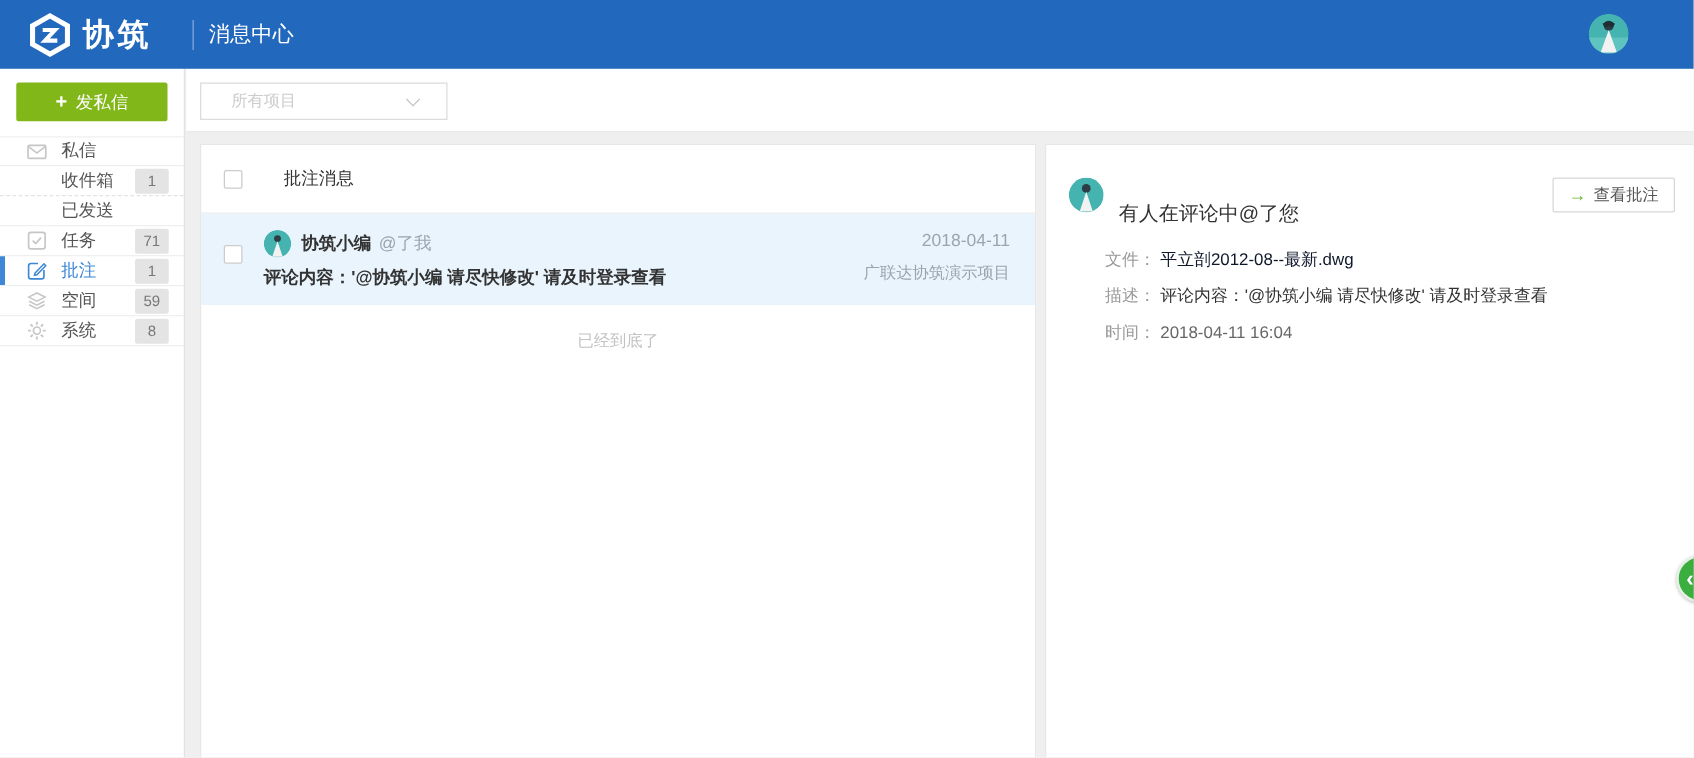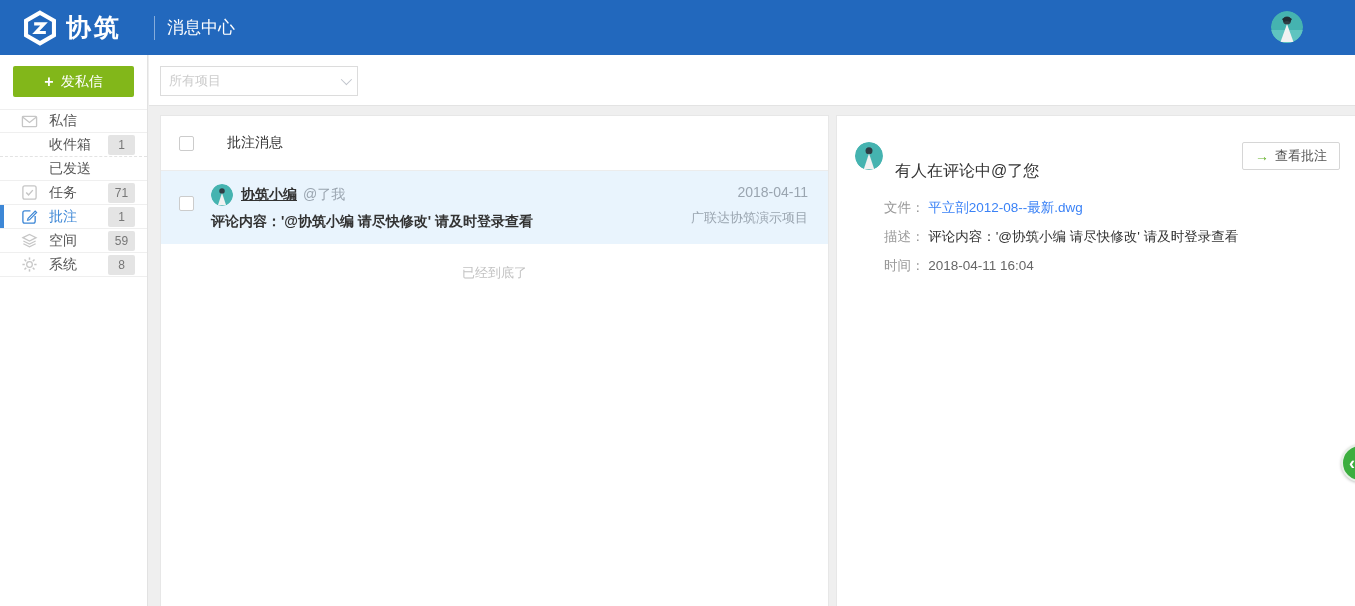--- a/index.html
+++ b/index.html
@@ -43,40 +43,40 @@
     width:4px; background:#3d87d6; }
   .badge { margin-left:auto; margin-right:12px; min-width:27px; height:20px;
     line-height:20px; text-align:center; background:#e4e4e4; color:#777;
     font-size:12px; border-radius:2px; padding:0 4px; }
 
   
   .filterbar { position:absolute; top:55px; left:149px; right:0; height:51px;
     background:#fff; border-bottom:1px solid #e3e3e3; }
   .project-select { position:absolute; left:11px; top:11px; width:198px; height:30px;
     border:1px solid #dcdcdc; background:#fff; display:flex; align-items:center;
-    padding:0 8px; color:#ccc; font-size:13px; cursor:pointer; }
+    padding:0 24px; color:#ccc; font-size:13px; cursor:pointer; }
   .chev-down { width:8px; height:8px; border-right:1px solid #c0c4cc;
     border-bottom:1px solid #c0c4cc; transform:rotate(45deg) translateY(-2px);
     margin-left:auto; }
 
   
   .list-card { position:absolute; left:160px; top:115px; width:669px; bottom:0;
     background:#fff; border:1px solid #e7e7e7; border-bottom:none; }
   .list-header { height:55px; display:flex; align-items:center; padding:0 18px;
     border-bottom:1px solid #ececec; }
   .checkbox { width:15px; height:15px; border:1px solid #ccc; border-radius:2px;
     background:#fff; flex:0 0 auto; cursor:pointer; }
   .list-header-label { margin-left:33px; font-size:14px; color:#333; }
   .msg-row { background:#e9f4fd; display:flex; align-items:flex-start;
     padding:13px 20px 13px 18px; cursor:pointer; }
   .msg-row .checkbox { margin-top:12px; }
   .msg-main { margin-left:17px; flex:1; min-width:0; }
   .msg-line1 { display:flex; align-items:center; }
   .msg-avatar { width:22px; height:22px; border-radius:50%; overflow:hidden; flex:0 0 auto; }
-  .msg-sender { margin-left:8px; font-size:14px; font-weight:bold; color:#333;text-decoration:underline; }
+  .msg-sender { margin-left:8px; font-size:14px; font-weight:bold; color:#333; }
   .msg-action { margin-left:6px; font-size:14px; color:#9aa5b0; }
   .msg-content { margin-top:7px; font-size:14px; font-weight:bold; color:#333; }
   .msg-meta { text-align:right; flex:0 0 auto; margin-left:12px; }
   .msg-date { font-size:14px; color:#9aa5b0; }
   .msg-project { margin-top:9px; font-size:13px; color:#9aa5b0; }
   .list-end { text-align:center; color:#c2c2c2; font-size:13px; padding-top:20px; }
 
   
   .detail-card { position:absolute; left:836px; top:115px; right:0; bottom:0;
     background:#fff; border:1px solid #e7e7e7; border-right:none; border-bottom:none; }
@@ -85,21 +85,21 @@
   .detail-title { margin-left:12px; font-size:16px; color:#333; flex:1;margin-top:32px; }
   .view-btn { display:flex; align-items:center; gap:6px; border:1px solid #d6d6d6;
     background:#fff; height:28px; padding:0 12px; font-size:13px; color:#555;
     border-radius:2px; cursor:pointer;
     font-family:"Liberation Sans","DejaVu Sans",sans-serif; }
   .view-btn .arrow { color:#67b32f; font-size:14px; }
   .detail-fields { padding:6px 18px 0 47px; }
   .field-row { margin-bottom:9px; font-size:13.5px; line-height:20px; }
   .field-label { color:#999; }
   .field-value { color:#333; }
-  .field-value.link { color:#3b82f6; cursor:pointer; }
+  .field-value.link { color:#0f172a; cursor:pointer; }
   .field-value.time { color:#666; }
 
   
   .float-help { position:absolute; right:-24px; top:444px; width:38px; height:38px;
     border-radius:50%; background:#3cae3f; border:2px solid #e7f0e7;
     box-shadow:0 1px 3px rgba(0,0,0,.25); color:#fff; font-size:18px; font-weight:bold;
     display:flex; align-items:center; justify-content:flex-start; padding-left:6px;
     cursor:pointer; z-index:9; }
 </style>
 </head>

